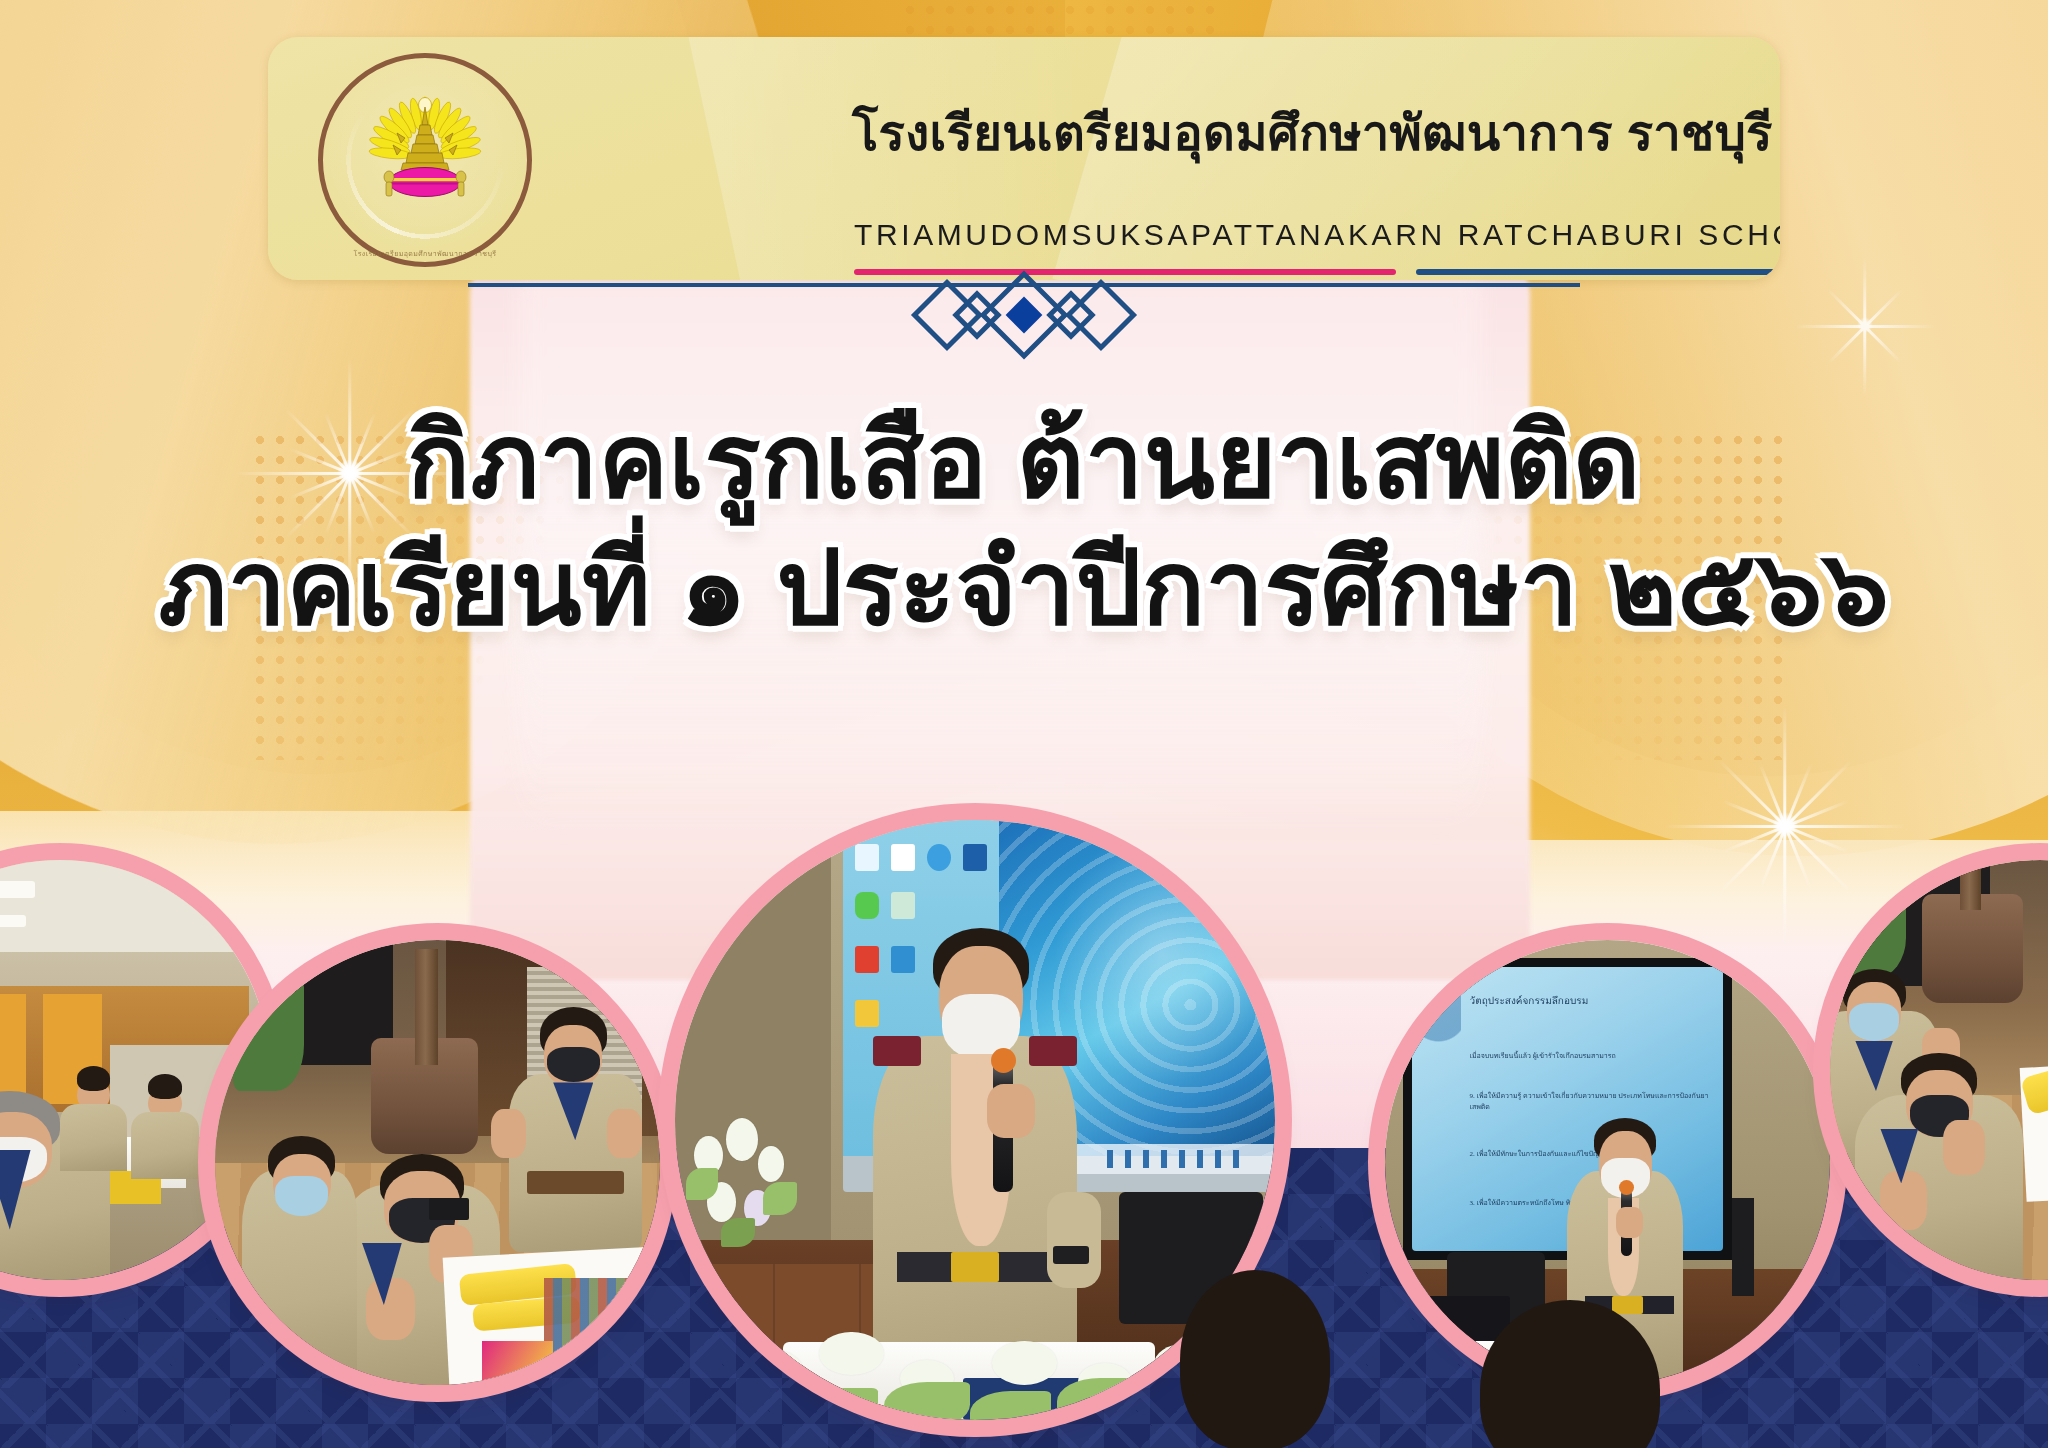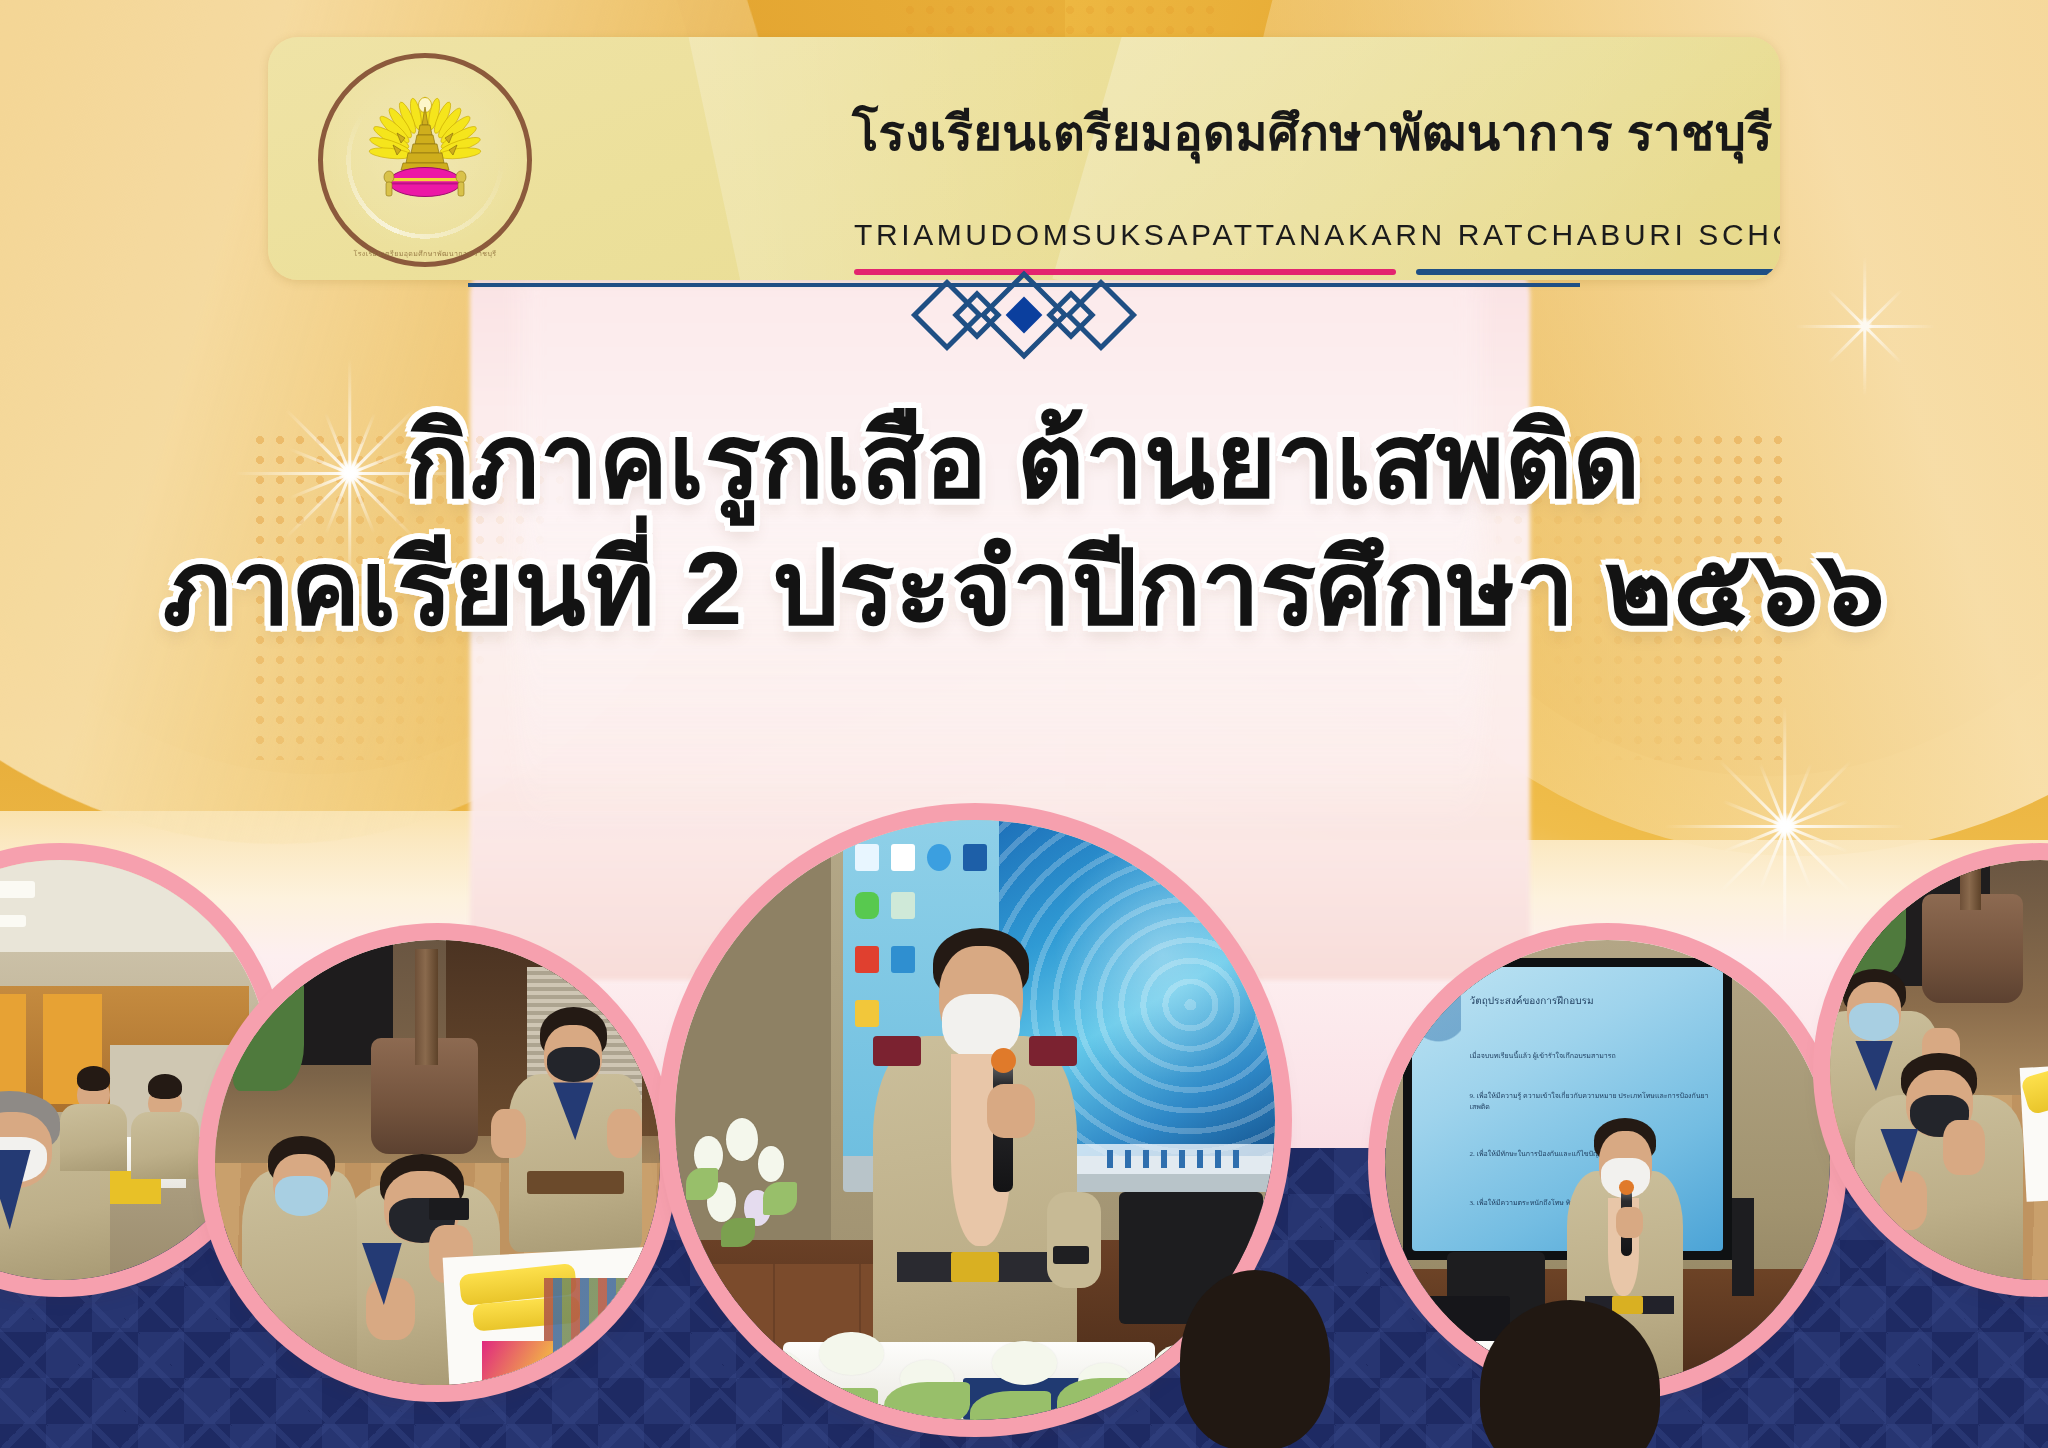--- a/index.html
+++ b/index.html
@@ -289,21 +289,21 @@
         <rect x="106" y="28" width="58" height="58" transform="rotate(45 135 57)"></rect>
         <rect x="73" y="42" width="30" height="30" transform="rotate(45 88 57)"></rect>
         <rect x="167" y="42" width="30" height="30" transform="rotate(45 182 57)"></rect>
       </g>
       <rect x="122" y="44" width="26" height="26" transform="rotate(45 135 57)" fill="#0b3f9e"></rect>
     </svg>
   </div>
 
   <div class="title">
     <span class="l1">กิภาคเรูกเสือ ต้านยาเสพติด</span>
-    <span class="l2">ภาคเรียนที่ 2 ประจำปีการศึกษา ๒๕๖๖</span>
+    <span class="l2">ภาคเรียนที่ ๑ ประจำปีการศึกษา ๒๕๖๖</span>
   </div>
 
   <div class="navy"></div>
 
   <div class="photo" style="left:-150px;top:860px;width:420px;height:420px;">
     <div class="inner">
       <div class="ph-scene">
         <div class="room-wall" style="background:linear-gradient(180deg,#d6cdb6 0%,#bfb397 45%,#9b8c6d 100%);"></div>
         <div style="position:absolute;left:0;top:0;width:100%;height:22%;background:#e9e5d8;"></div>
         <div style="position:absolute;left:8%;top:5%;width:36%;height:4%;background:#fbfaf4;border-radius:3px;"></div>
@@ -463,21 +463,21 @@
     <div class="inner">
       <div class="ph-scene">
         <div class="room-wall" style="background:linear-gradient(180deg,#b3a686 0%,#a1936f 60%,#8a7c5c 100%);"></div>
         <div class="wood" style="height:26%;"></div>
 
         <div style="position:absolute;left:4%;top:4%;width:74%;height:68%;background:#0f1113;padding:3px;"></div>
         <div class="screen-blue" style="left:6%;top:6%;width:70%;height:64%;
           background:linear-gradient(150deg,#bfe4f3 0%,#9ed3ec 35%,#74bde2 70%,#4ba3d6 100%);"></div>
         <div style="position:absolute;left:7%;top:8%;width:10%;height:24%;opacity:.45;
           background:radial-gradient(circle at 50% 35%, #2f6fa8 0 38%, transparent 40%);"></div>
-        <div class="slide-text" style="left:19%;top:12%;width:56%;font-size:10px;white-space:nowrap;">วัตถุประสงค์ของการฝึกอบรม</div>
+        <div class="slide-text" style="left:19%;top:12%;width:56%;font-size:10px;white-space:nowrap;">วัตถุประสงค์จกรรมลึกอบรม</div>
         <div class="slide-text" style="left:19%;top:25%;width:56%;">เมื่อจบบทเรียนนี้แล้ว ผู้เข้ารัาใจเกึกอบรมสามารถ</div>
         <div class="slide-text" style="left:19%;top:34%;width:56%;">9. เพื่อให้มีความรู้ ความเข้าใจเกี่ยวกับความหมาย ประเภทโทษและการป้องกันยาเสพติด</div>
         <div class="slide-text" style="left:19%;top:47%;width:56%;">2. เพื่อให้มีทักษะในการป้องกันและแก้ไขปัญหายาเสพติด</div>
         <div class="slide-text" style="left:19%;top:58%;width:56%;">3. เพื่อให้มีความตระหนักถึงโทษ พิษภัยและผลกระทบของยาเสพติด</div>
 
         <div class="uniform" style="left:41%;top:52%;width:26%;height:48%;border-radius:26% 26% 0 0;"></div>
         <div class="hair" style="left:47%;top:40%;width:14%;height:10%;"></div>
         <div class="skin" style="left:48%;top:43%;width:12%;height:15%;border-radius:44%;"></div>
         <div class="mask-w" style="left:48.5%;top:49%;width:11%;height:9%;"></div>
         <div class="scarf" style="left:50%;top:58%;width:7%;height:22%;border-radius:0 0 45% 45%;"></div>

